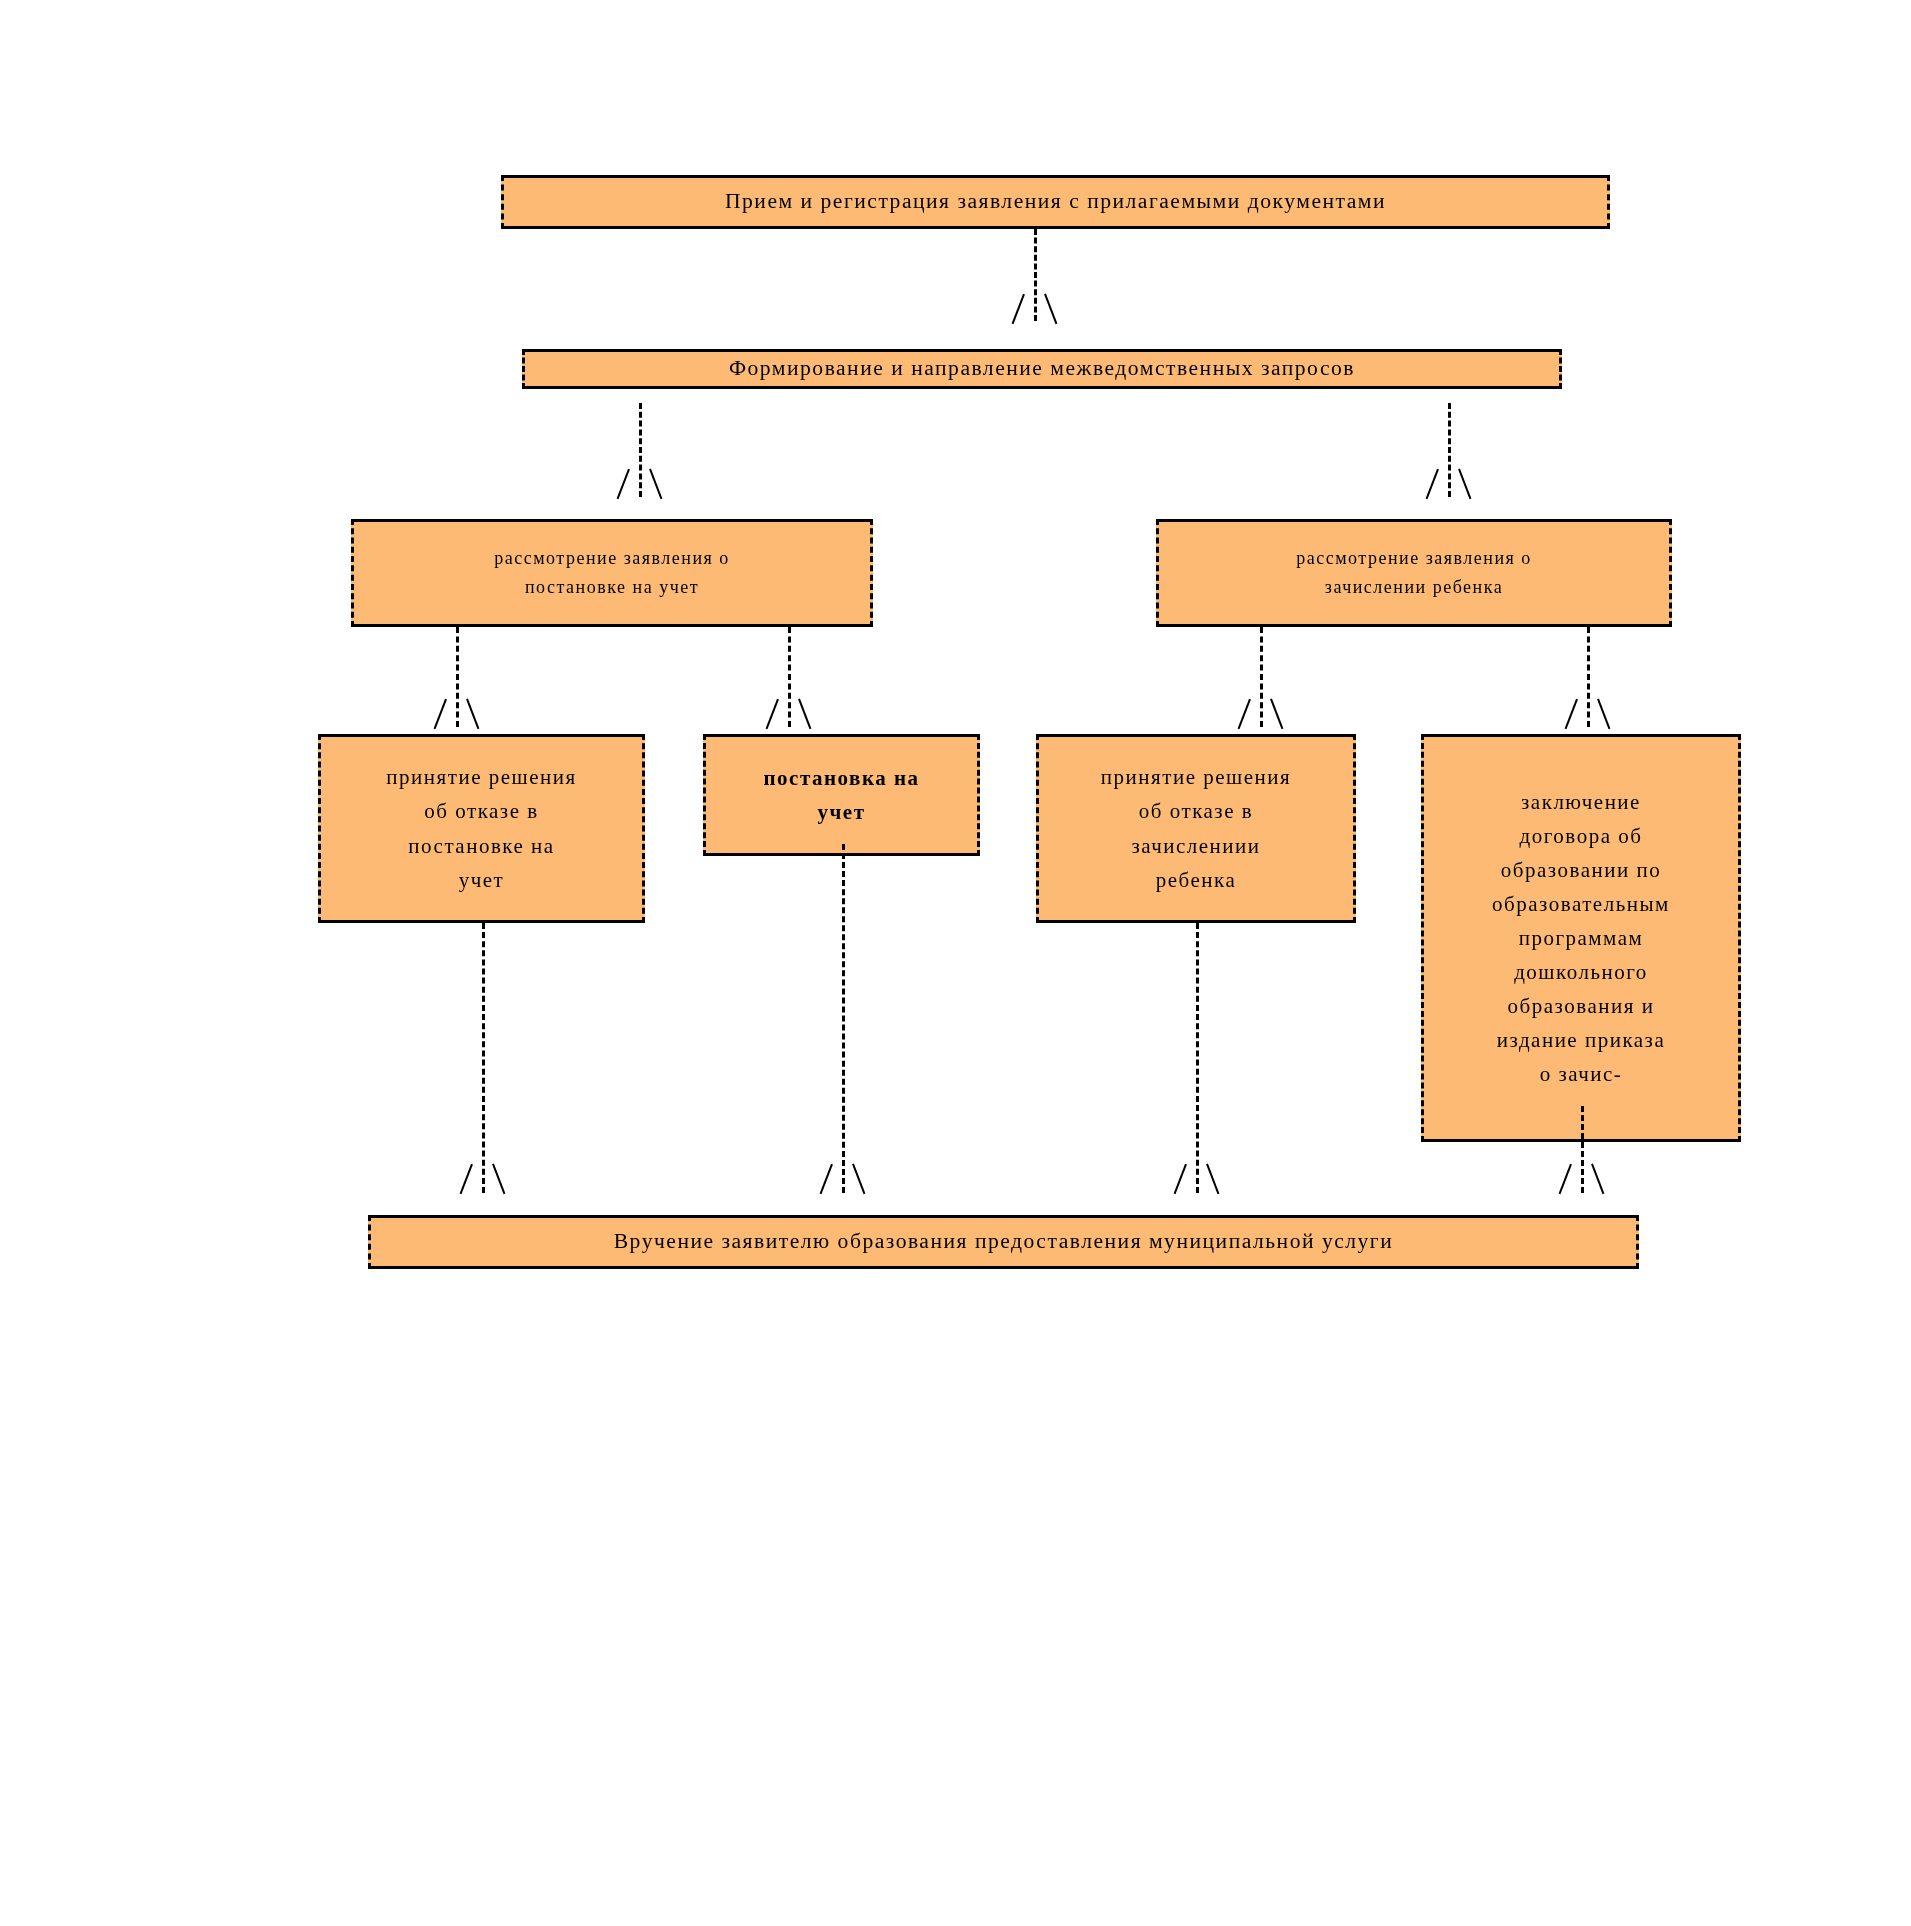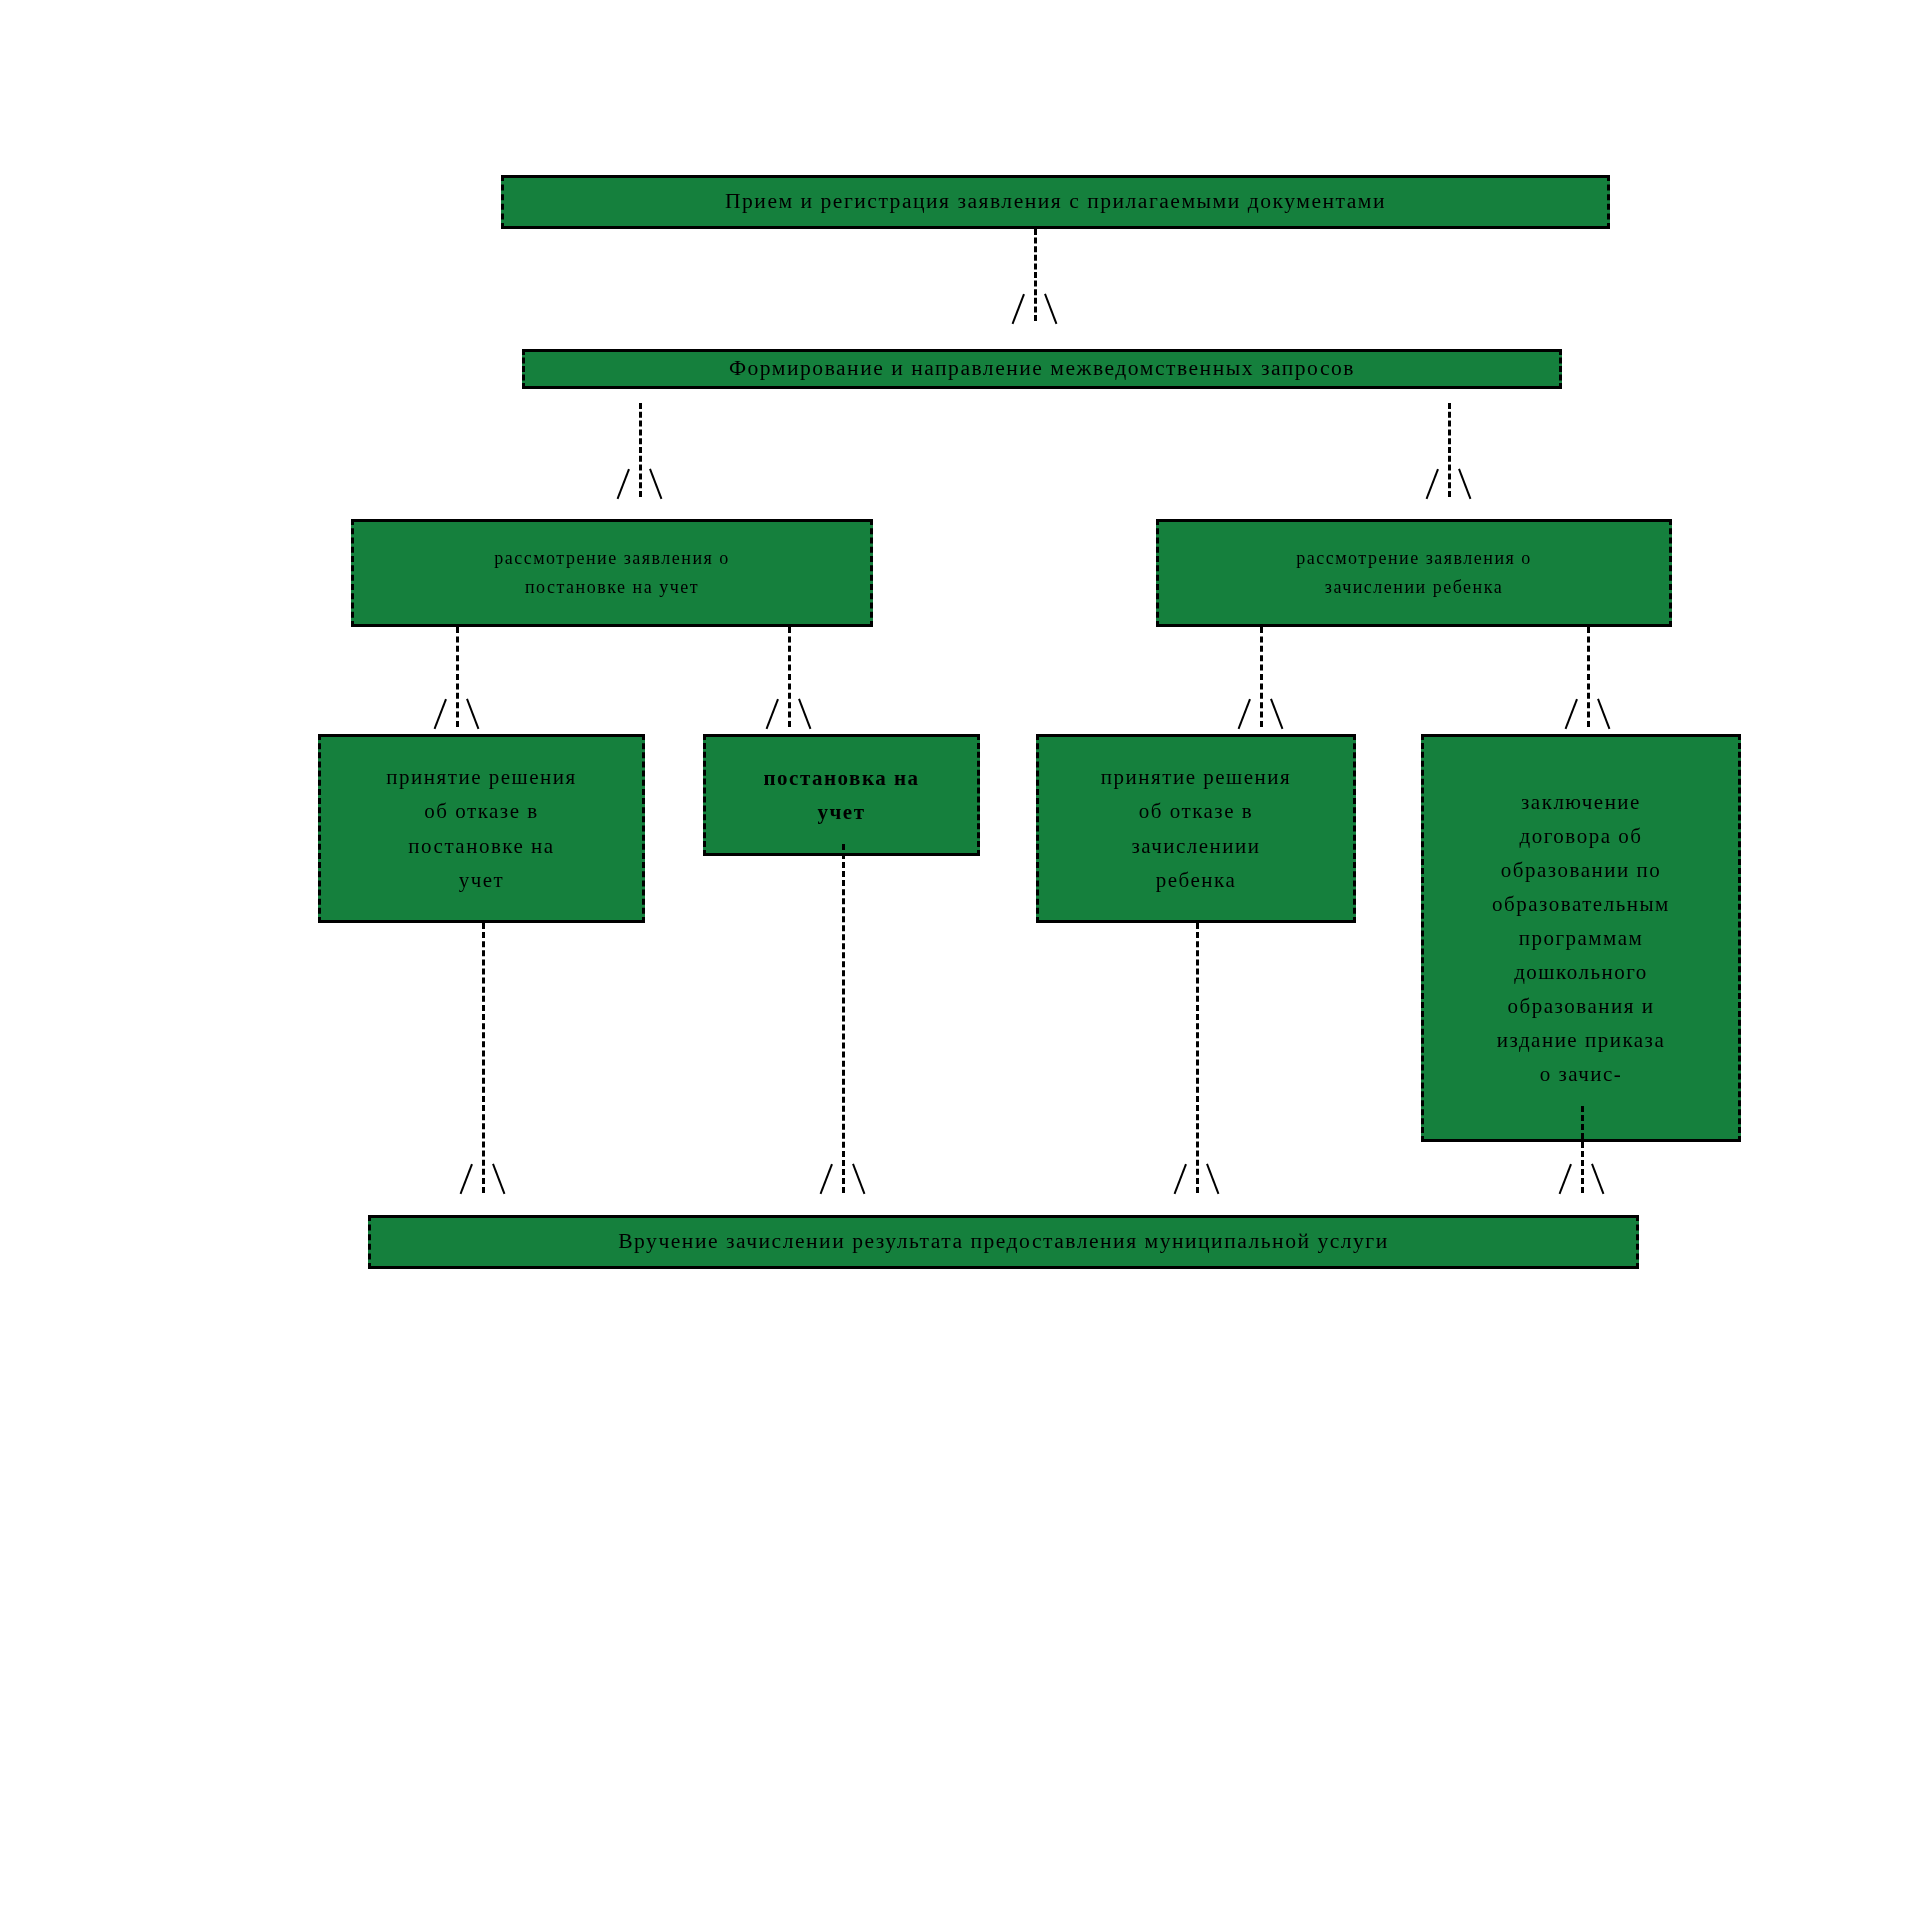--- a/index.html
+++ b/index.html
@@ -7,21 +7,21 @@
   body{
     width:1911px;height:2703px;position:relative;overflow:hidden;
     font-family:"Liberation Serif","DejaVu Serif",serif;
     color:#000000;
   }
 
   
   .node{
     position:absolute;
     box-sizing:border-box;
-    background:#15803d;
+    background:#fdba74;
     display:flex;
     align-items:center;
     justify-content:center;
     text-align:center;
     
     border-top:3.5px solid #000;
     border-bottom:3.5px solid #000;
     border-left:3.5px dashed #000;
     border-right:3.5px dashed #000;
   }
@@ -191,15 +191,15 @@
 
 <div class="conn" style="left:1581px;top:1106px;height:87px;">
   <span class="stem"></span>
   <span class="arrow" style="top:58px;">
       <i class="l"></i>
       <i class="r"></i>
     </span>
 </div>
 
 <div class="node t-wide" style="left:368px;top:1215px;width:1271px;height:54px;">
-  <span class="txt">Вручение зачислении результата предоставления муниципальной услуги</span>
+  <span class="txt">Вручение заявителю образования предоставления муниципальной услуги</span>
 </div>
 
 
 </body></html>

